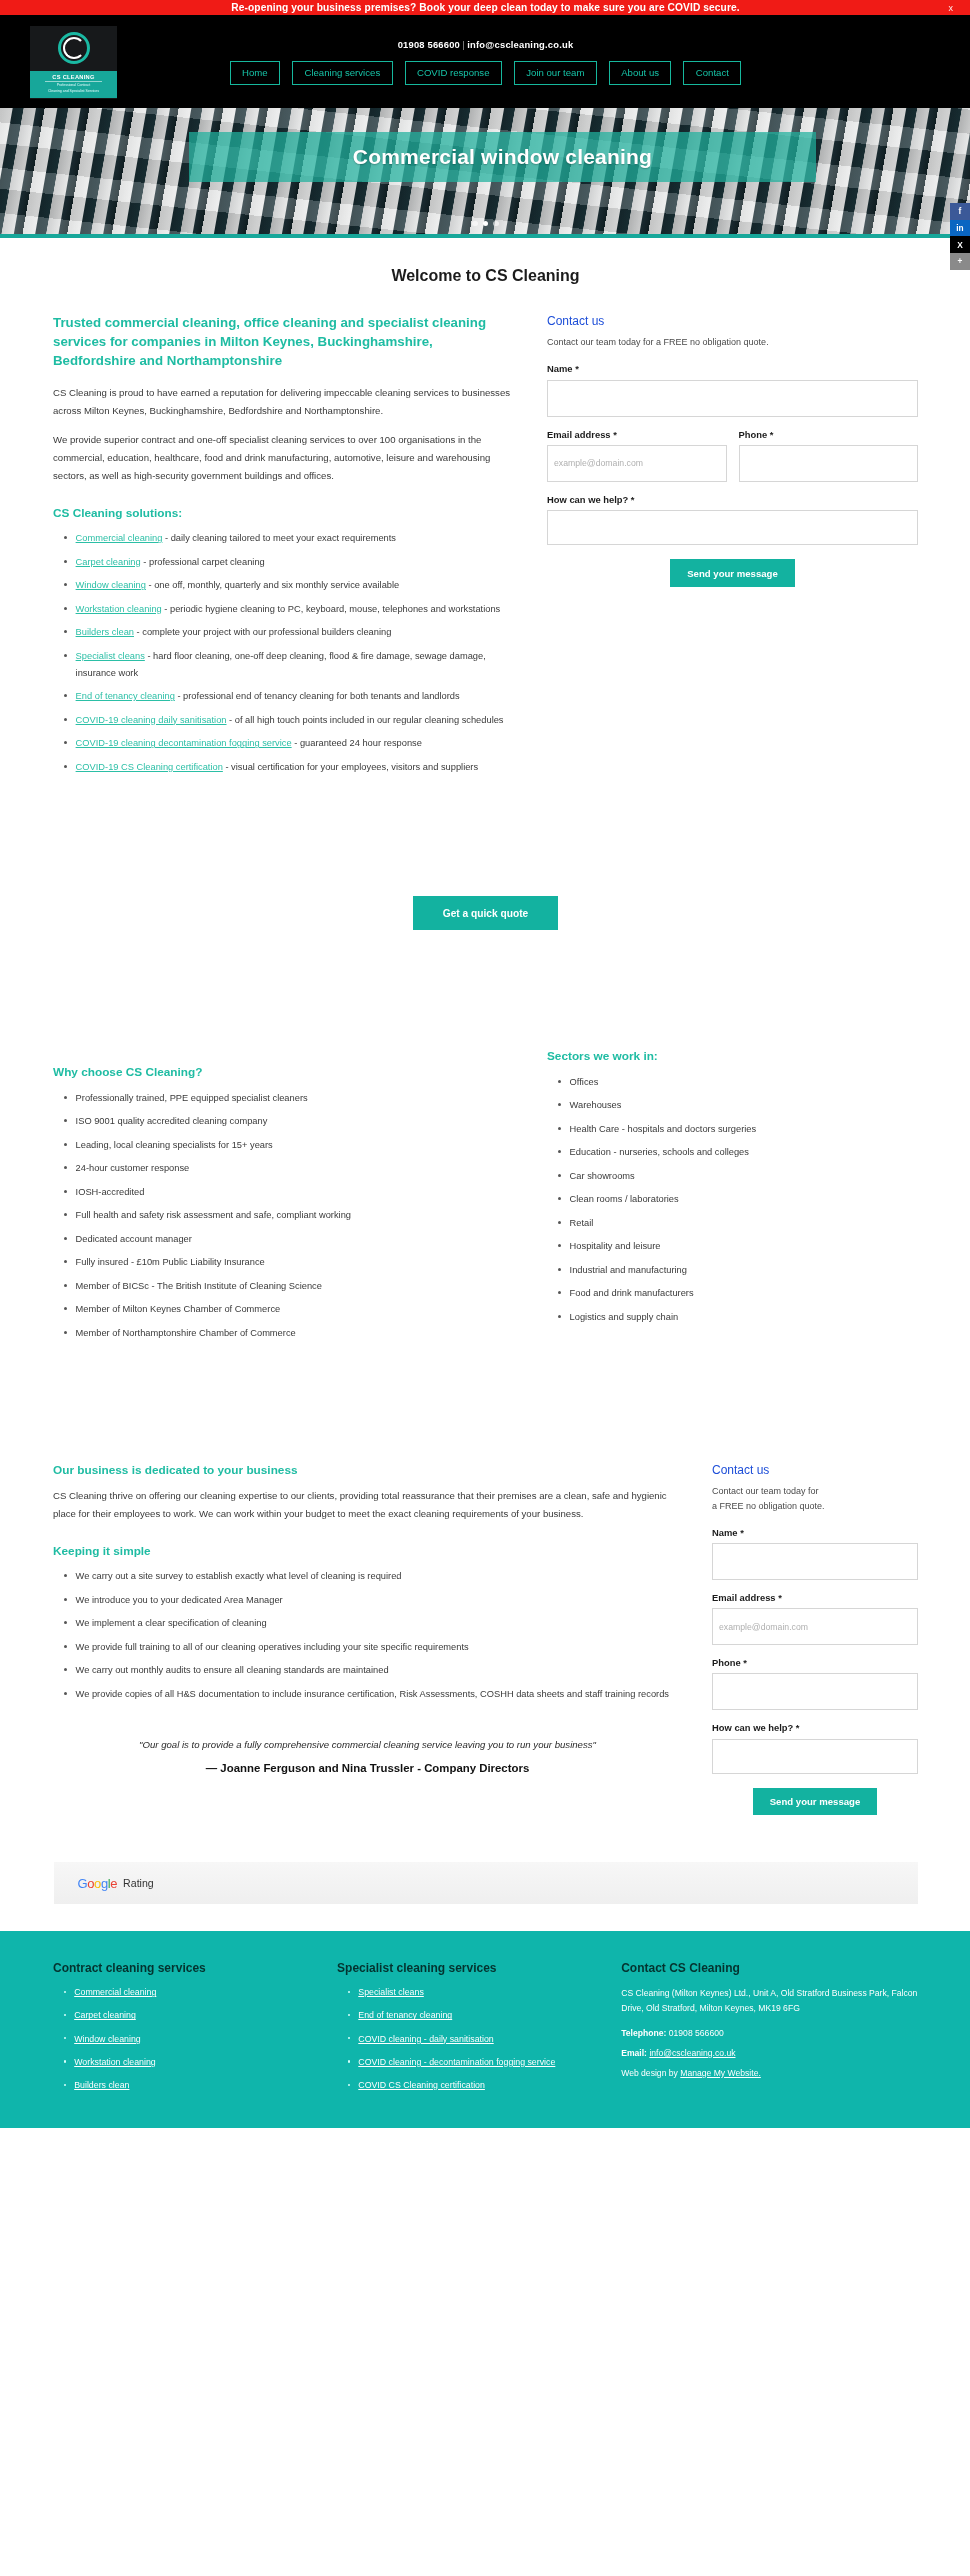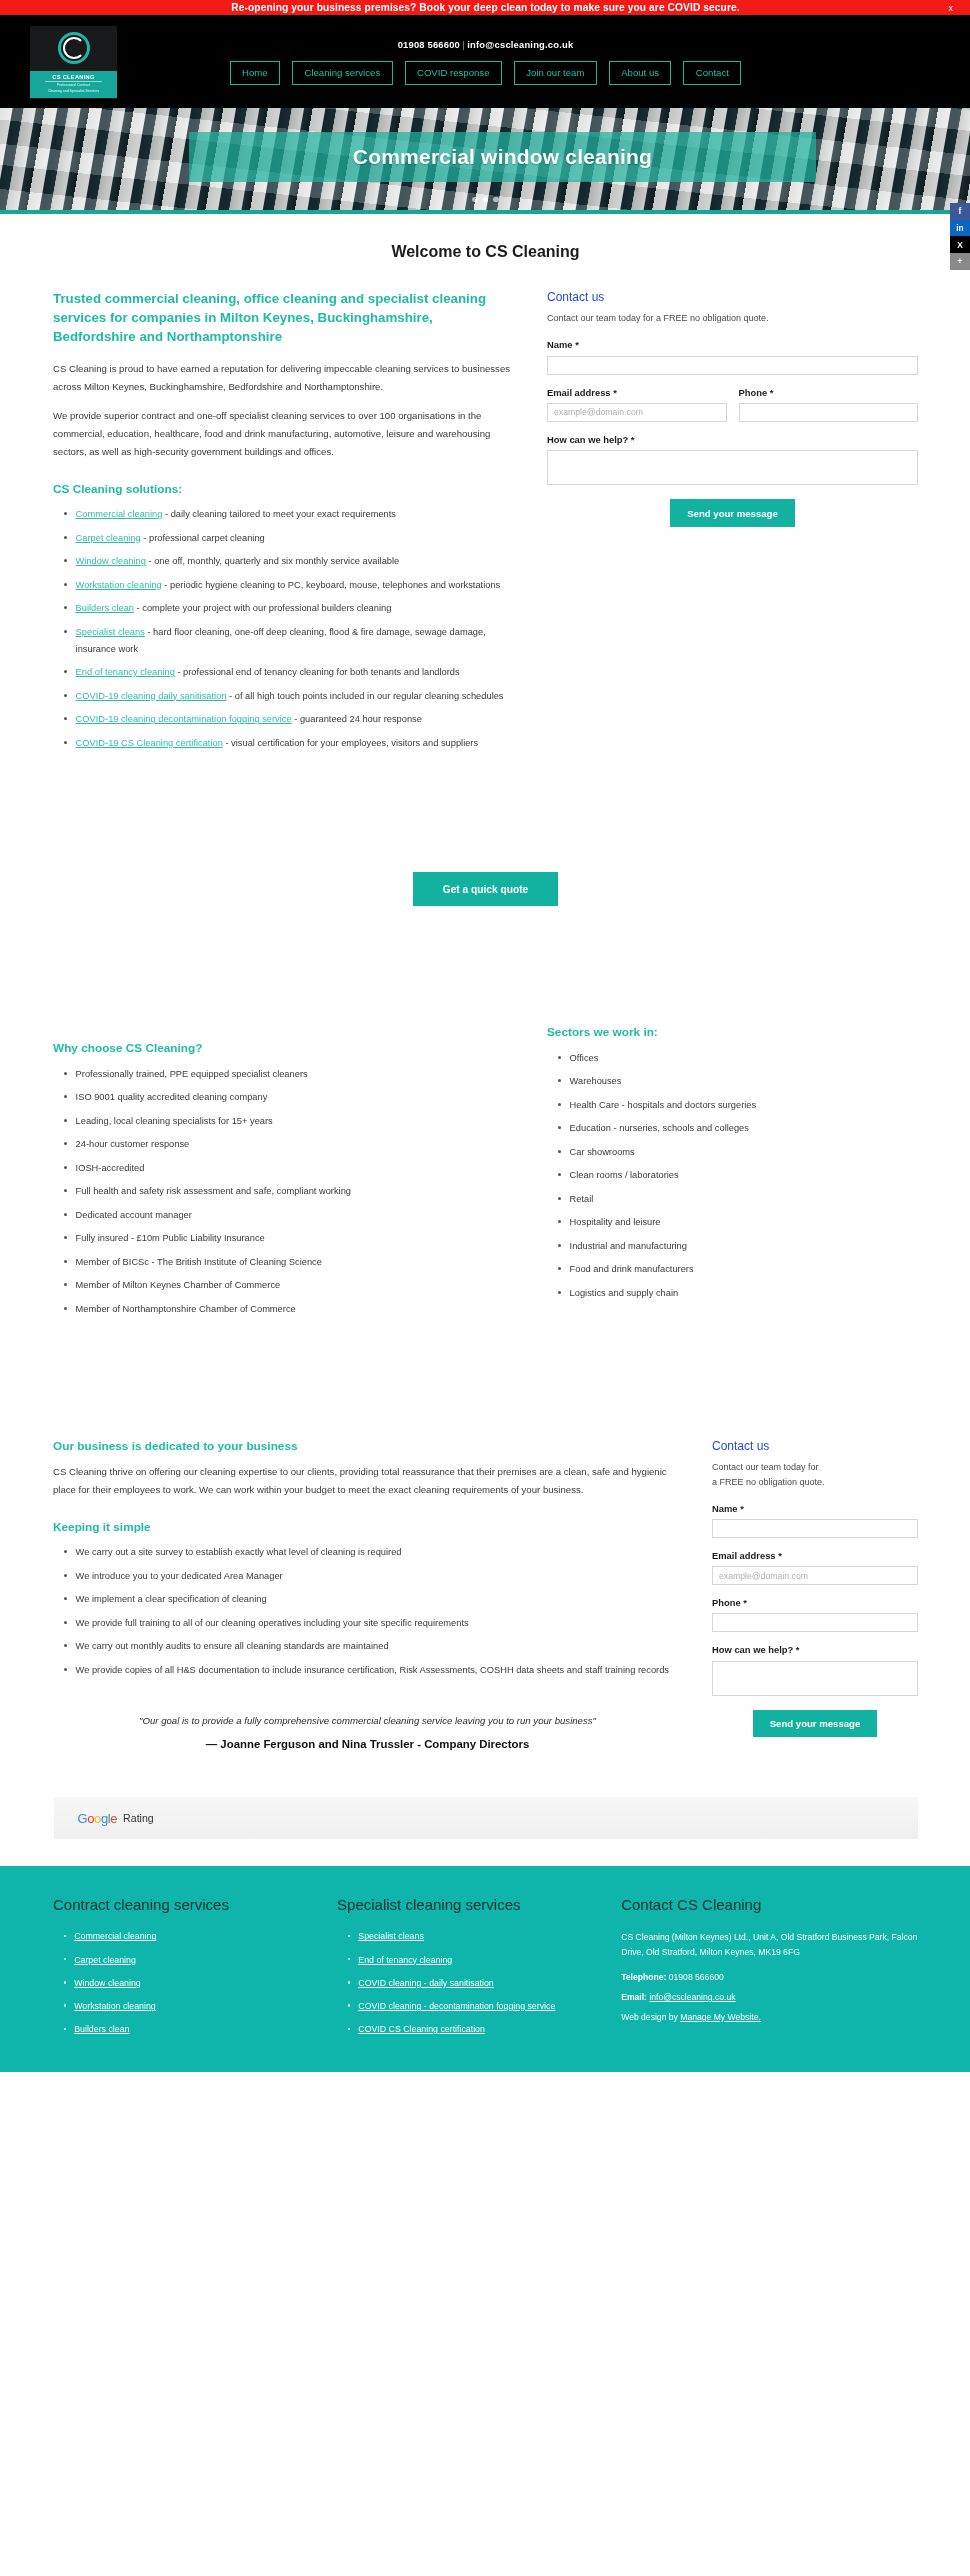--- a/index.html
+++ b/index.html
@@ -109,21 +109,21 @@
     padding: 5.3px 11.4px;
     line-height: 1.2;
     cursor: pointer;
     white-space: nowrap;
     font-family: "Liberation Sans", sans-serif;
   }
 
   
   .hero {
     position: relative;
-    height: 102px;
+    height: 126px;
     overflow: hidden;
     background: #8f9396;
   }
   .hero-photo {
     position: absolute;
     inset: 0;
     background:
       repeating-linear-gradient(100deg,
         #d9dbdb 0px, #e9eaea 12px,
         #0d2b33 13px, #10333c 23px,
@@ -259,21 +259,21 @@
   }
   .field-label {
     display: block;
     font-size: 9.4px;
     font-weight: 700;
     color: #1c1c1c;
     margin-bottom: 5.3px;
   }
   .fld {
     width: 100%;
-    height: 19px;
+    height: 37px;
     border: 0.8px solid #d6d6d6;
     background: #fff;
     font-size: 8.7px;
     color: #555;
     padding: 0 6px;
     font-family: "Liberation Sans", sans-serif;
     margin-bottom: 12px;
   }
   .fld::placeholder { color: #b0b0b0; }
   textarea.fld { height: 35px; padding: 4.5px 6px; resize: none; }
@@ -353,24 +353,24 @@
   .footer-grid {
     width: 895px;
     margin: 0 auto;
     padding: 0 15px;
     display: flex;
     gap: 26px;
   }
   .f-col { flex: 1; }
   .f-col.wide { flex: 1.15; }
   .f-head {
-    font-size: 15px;
-    font-weight: 400;
+    font-size: 12px;
+    font-weight: 700;
     color: #04332f;
-    margin-bottom: 17px;
+    margin-bottom: 11px;
   }
   ul.f-list { list-style: none; margin-left: 10.6px; }
   ul.f-list li {
     position: relative;
     padding-left: 10.6px;
     font-size: 8.8px;
     line-height: 1.5;
     margin-bottom: 10px;
   }
   ul.f-list li:before {

